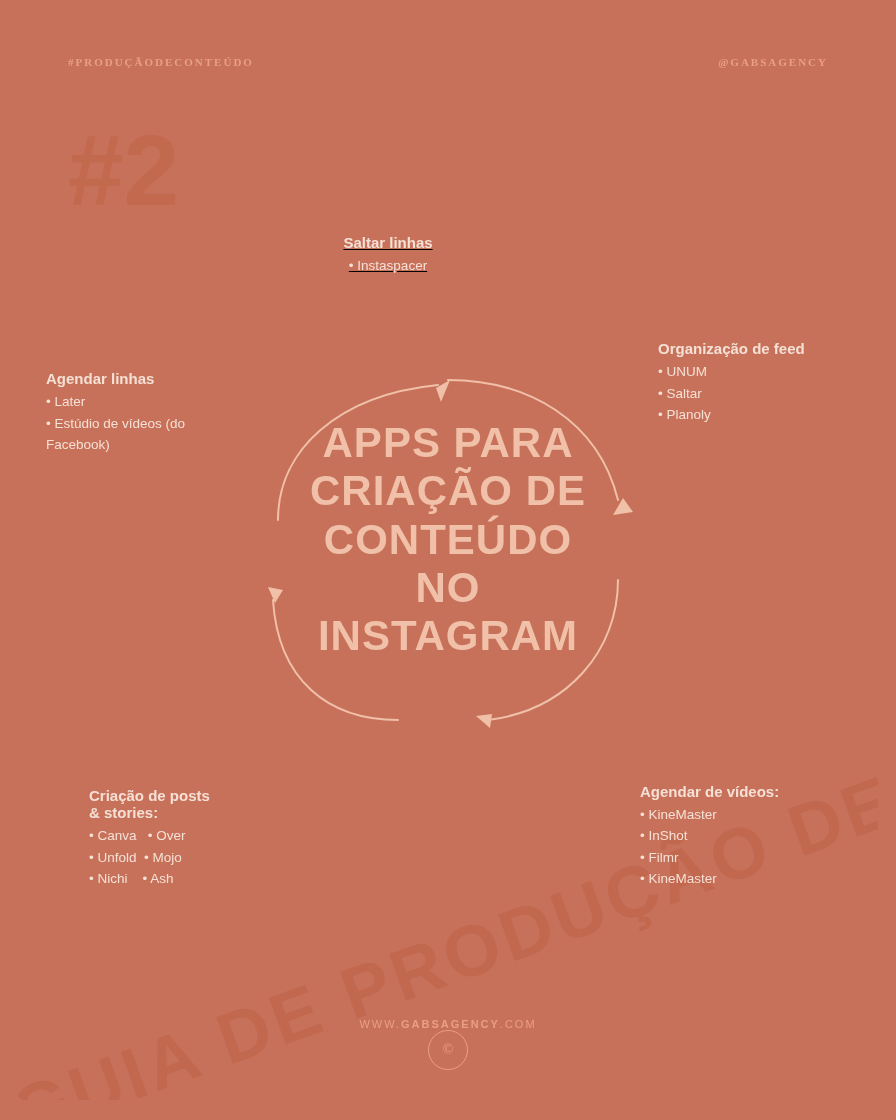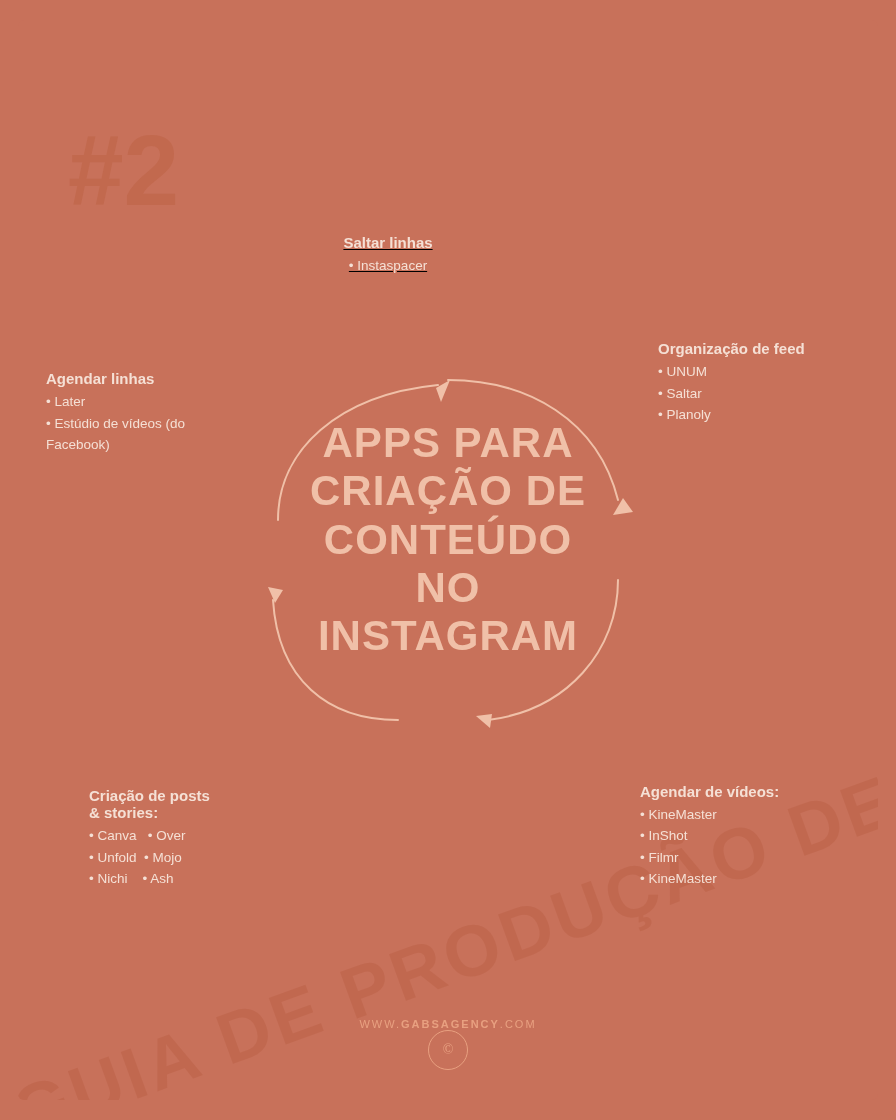--- a/index.html
+++ b/index.html
@@ -211,20 +211,24 @@
       height: 100%;
     }
   </style>
 </head>
 <body>
 
 <div class="card">
 
   <div class="watermark">GUIA DE PRODUÇÃO DE CONTEÚDO DE</div>
 
+  <div class="top-bar">
+    <span class="hashtag-label">#PRODUÇÃODECONTEÚDO</span>
+    <span class="at-label">@GABSAGENCY</span>
+  </div>
 
   <div class="number-badge">#2</div>
 
   <div class="arrows-container">
     <svg class="arrows" viewBox="0 0 500 440" fill="none" xmlns="http://www.w3.org/2000/svg">
 
       <path d="M 250 60 C 330 60, 400 100, 420 180" stroke="#f0c0a8" stroke-width="2" fill="none" stroke-linecap="round"></path>
       <polygon points="415,195 425,178 435,192" fill="#f0c0a8"></polygon>
 
       <path d="M 420 260 C 420 330, 370 390, 290 400" stroke="#f0c0a8" stroke-width="2" fill="none" stroke-linecap="round"></path>

